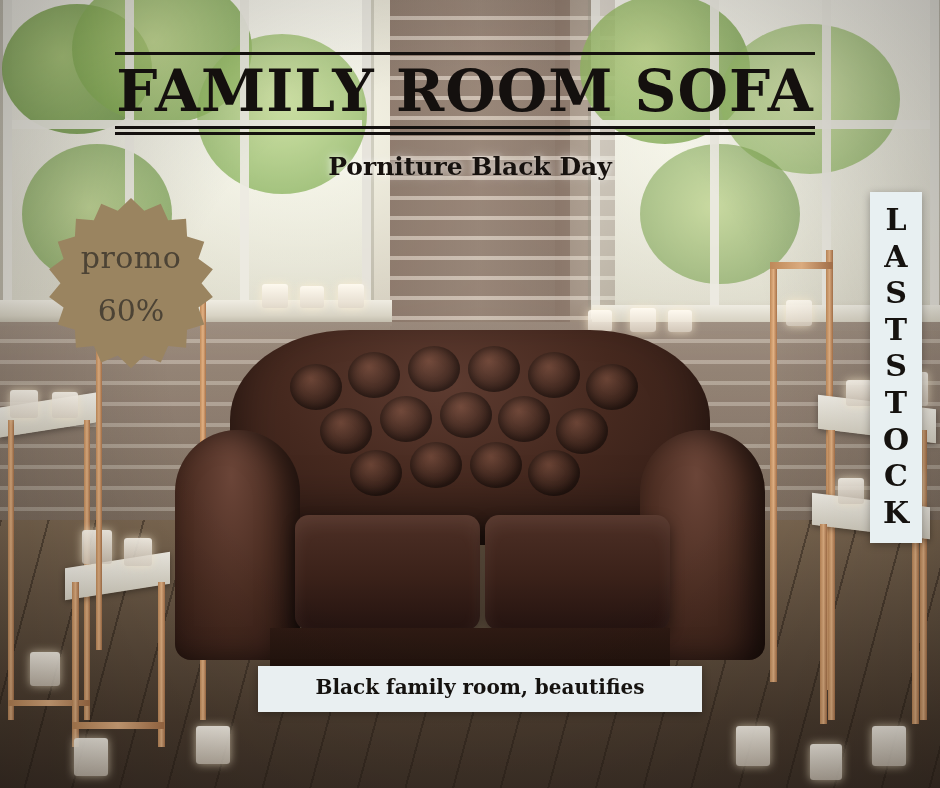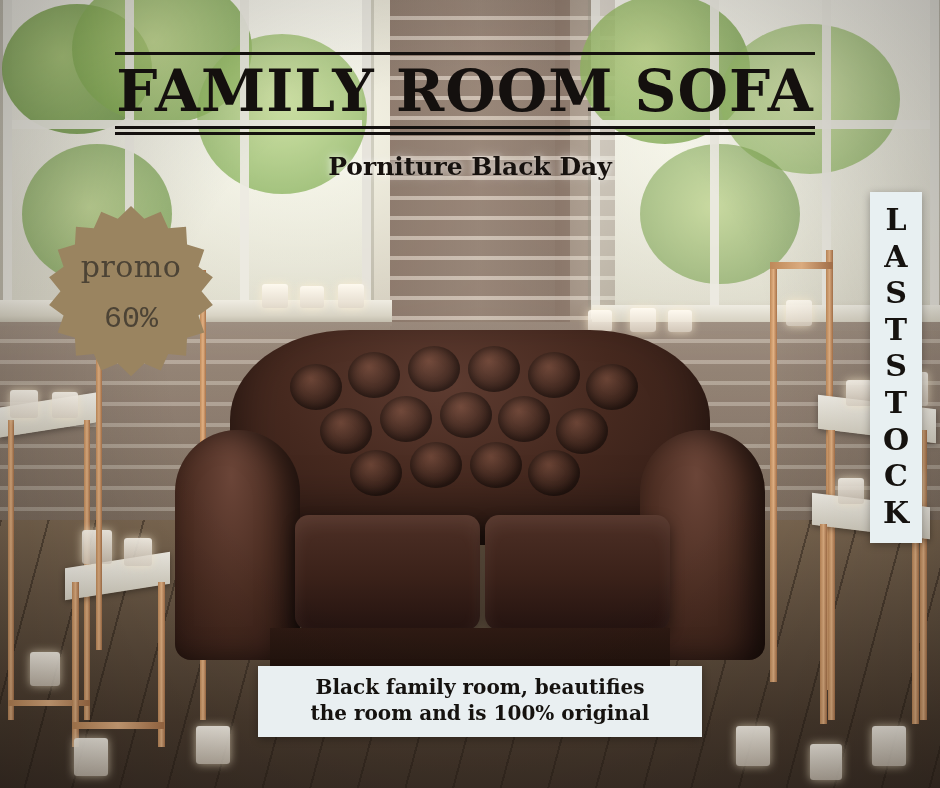--- a/index.html
+++ b/index.html
@@ -190,21 +190,21 @@
     text-align: center;
     font-family: "DejaVu Serif", serif;
     font-weight: 700;
     font-size: 25px;
     color: #17120f;
     text-shadow: 0 0 6px rgba(255,255,255,.6), 0 0 14px rgba(255,255,255,.5);
   }
 
   
   .badge {
-    position: absolute; left: 45px; top: 206px; width: 172px; height: 172px;
+    position: absolute; left: 45px; top: 198px; width: 172px; height: 172px;
   }
   .badge .star {
     position: absolute; inset: 0;
     background: #9a8460;
     clip-path: polygon(
       50% 0%, 57.7% 7.4%, 67.3% 3.4%, 71.6% 12.9%, 82% 12%, 82.6% 22.4%,
       92.6% 25.4%, 89.2% 35.3%, 97.6% 41.4%, 91% 49.5%, 97.6% 57.6%,
       89.2% 63.7%, 92.6% 73.6%, 82.6% 76.6%, 82% 87%, 71.6% 86.1%,
       67.3% 95.6%, 57.7% 91.6%, 50% 99%, 42.3% 91.6%, 32.7% 95.6%,
       28.4% 86.1%, 18% 87%, 17.4% 76.6%, 7.4% 73.6%, 10.8% 63.7%,
@@ -212,21 +212,21 @@
       17.4% 22.4%, 18% 12%, 28.4% 12.9%, 32.7% 3.4%, 42.3% 7.4%);
   }
   .badge .txt {
     position: absolute; inset: 0;
     display: flex; flex-direction: column;
     align-items: center; justify-content: center;
     color: #4c4335;
     font-family: "DejaVu Serif", serif;
   }
   .badge .line1 { font-size: 30px; letter-spacing: .5px; }
-  .badge .line2 { font-size: 30px; margin-top: 18px; font-family: Liberation Mono, monospace; }
+  .badge .line2 { font-size: 30px; margin-top: 18px; }
 
   
   .ribbon {
     position: absolute; right: 18px; top: 192px;
     width: 52px; padding: 10px 0 12px;
     background: #e8f0f2;
     display: flex; flex-direction: column; align-items: center;
     box-shadow: 0 2px 8px rgba(0,0,0,.3);
   }
   .ribbon span {
@@ -400,16 +400,15 @@
     <span>T</span>
     <span>S</span>
     <span>T</span>
     <span>O</span>
     <span>C</span>
     <span>K</span>
   </div>
 
   <div class="caption">
     <div>Black family room, beautifies</div>
-    <div>the room and is 100% original</div>
   </div>
 
 </div>
 
 </body></html>

